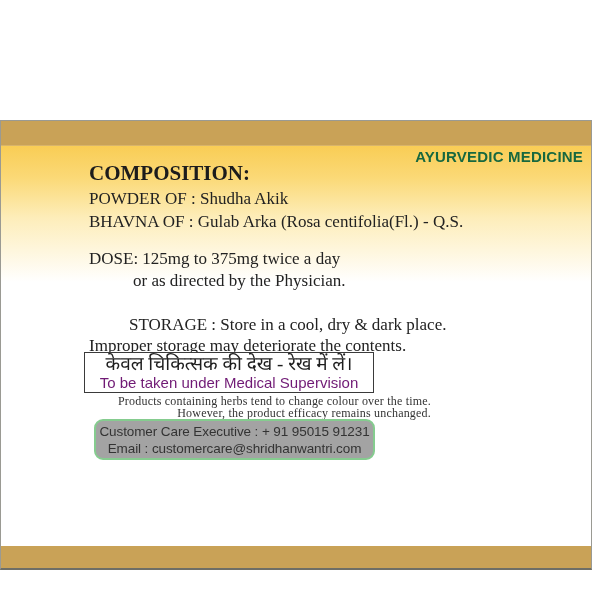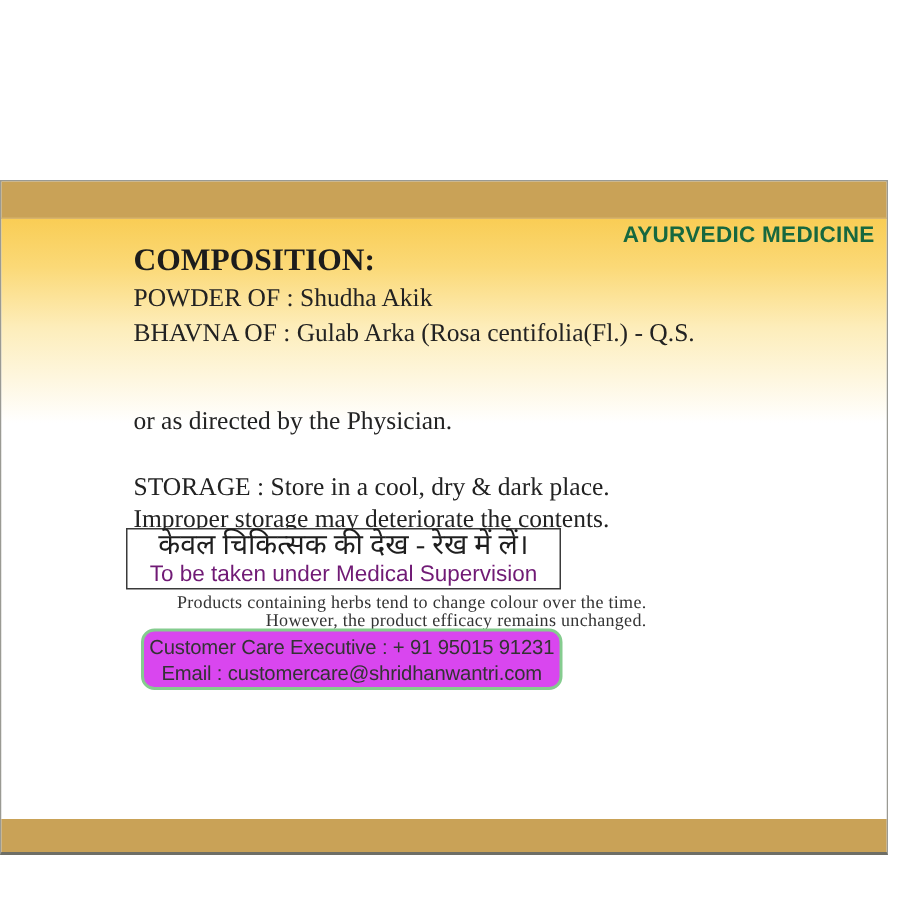--- a/index.html
+++ b/index.html
@@ -44,22 +44,22 @@
     position: absolute; top: 40px; left: 88px;
     font-weight: bold; font-size: 21px; color: #1c1c1c; text-align: right;
   }
   .body-line {
     position: absolute; left: 88px;
     font-size: 17px; color: #222222;
   }
   .t-powder   { top: 68px; }
   .t-bhavna   { top: 91px; }
   .t-dose1    { top: 128px; }
-  .t-dose2    { top: 150px; }
-  .t-storage1 { top: 194px; }
+  .t-dose2    { top: 150px; margin-left: 44px; }
+  .t-storage1 { top: 194px; margin-left: 40px; }
   .t-storage2 { top: 215px; }
   .supervision-box {
     position: absolute; top: 231px; left: 83px;
     width: 290px; height: 41px;
     border: 1px solid #3a3a3a;
     text-align: center;
     background: #ffffff;
     padding-top: 1px;
   }
   .supervision-hindi {
@@ -79,21 +79,21 @@
     width: 400px; text-align: right;
     font-size: 12px; color: #333333;
     line-height: 12px;
     letter-spacing: 0.2px;
   }
   .contact-box {
     position: absolute; top: 298px; left: 93px;
     width: 281px; height: 41px;
     border: 2px solid #85cc8f;
     border-radius: 9px;
-    background: #d946ef;
+    background: #a3a3a3;
     text-align: center;
     padding-top: 2px;
   }
   .contact-line {
     font-family: "Liberation Sans", sans-serif;
     font-size: 13.5px; color: #333333;
     line-height: 17px;
     letter-spacing: -0.1px;
     white-space: nowrap;
   }
@@ -108,20 +108,21 @@
   <div class="band-bottom"></div>
 
   <div class="badge">AYURVEDIC MEDICINE</div>
 
   <div class="composition-heading">COMPOSITION:</div>
 
   <div class="body-line t-bhavna">BHAVNA OF :  Gulab Arka (Rosa centifolia(Fl.) - Q.S.</div>
 
   <div class="body-line t-powder">POWDER OF : Shudha Akik</div>
 
+  <div class="body-line t-dose1">DOSE: 125mg to 375mg twice a day</div>
 
   <div class="body-line t-dose2">or as directed by the Physician.</div>
 
   <div class="body-line t-storage1">STORAGE : Store in a cool, dry &amp; dark place.</div>
 
   <div class="body-line t-storage2">Improper storage may deteriorate the contents.</div>
 
   <div class="supervision-box">
     <div class="supervision-hindi">केवल चिकित्सक की देख - रेख में लें।</div>
     <div class="supervision-english">To be taken under Medical Supervision</div>

